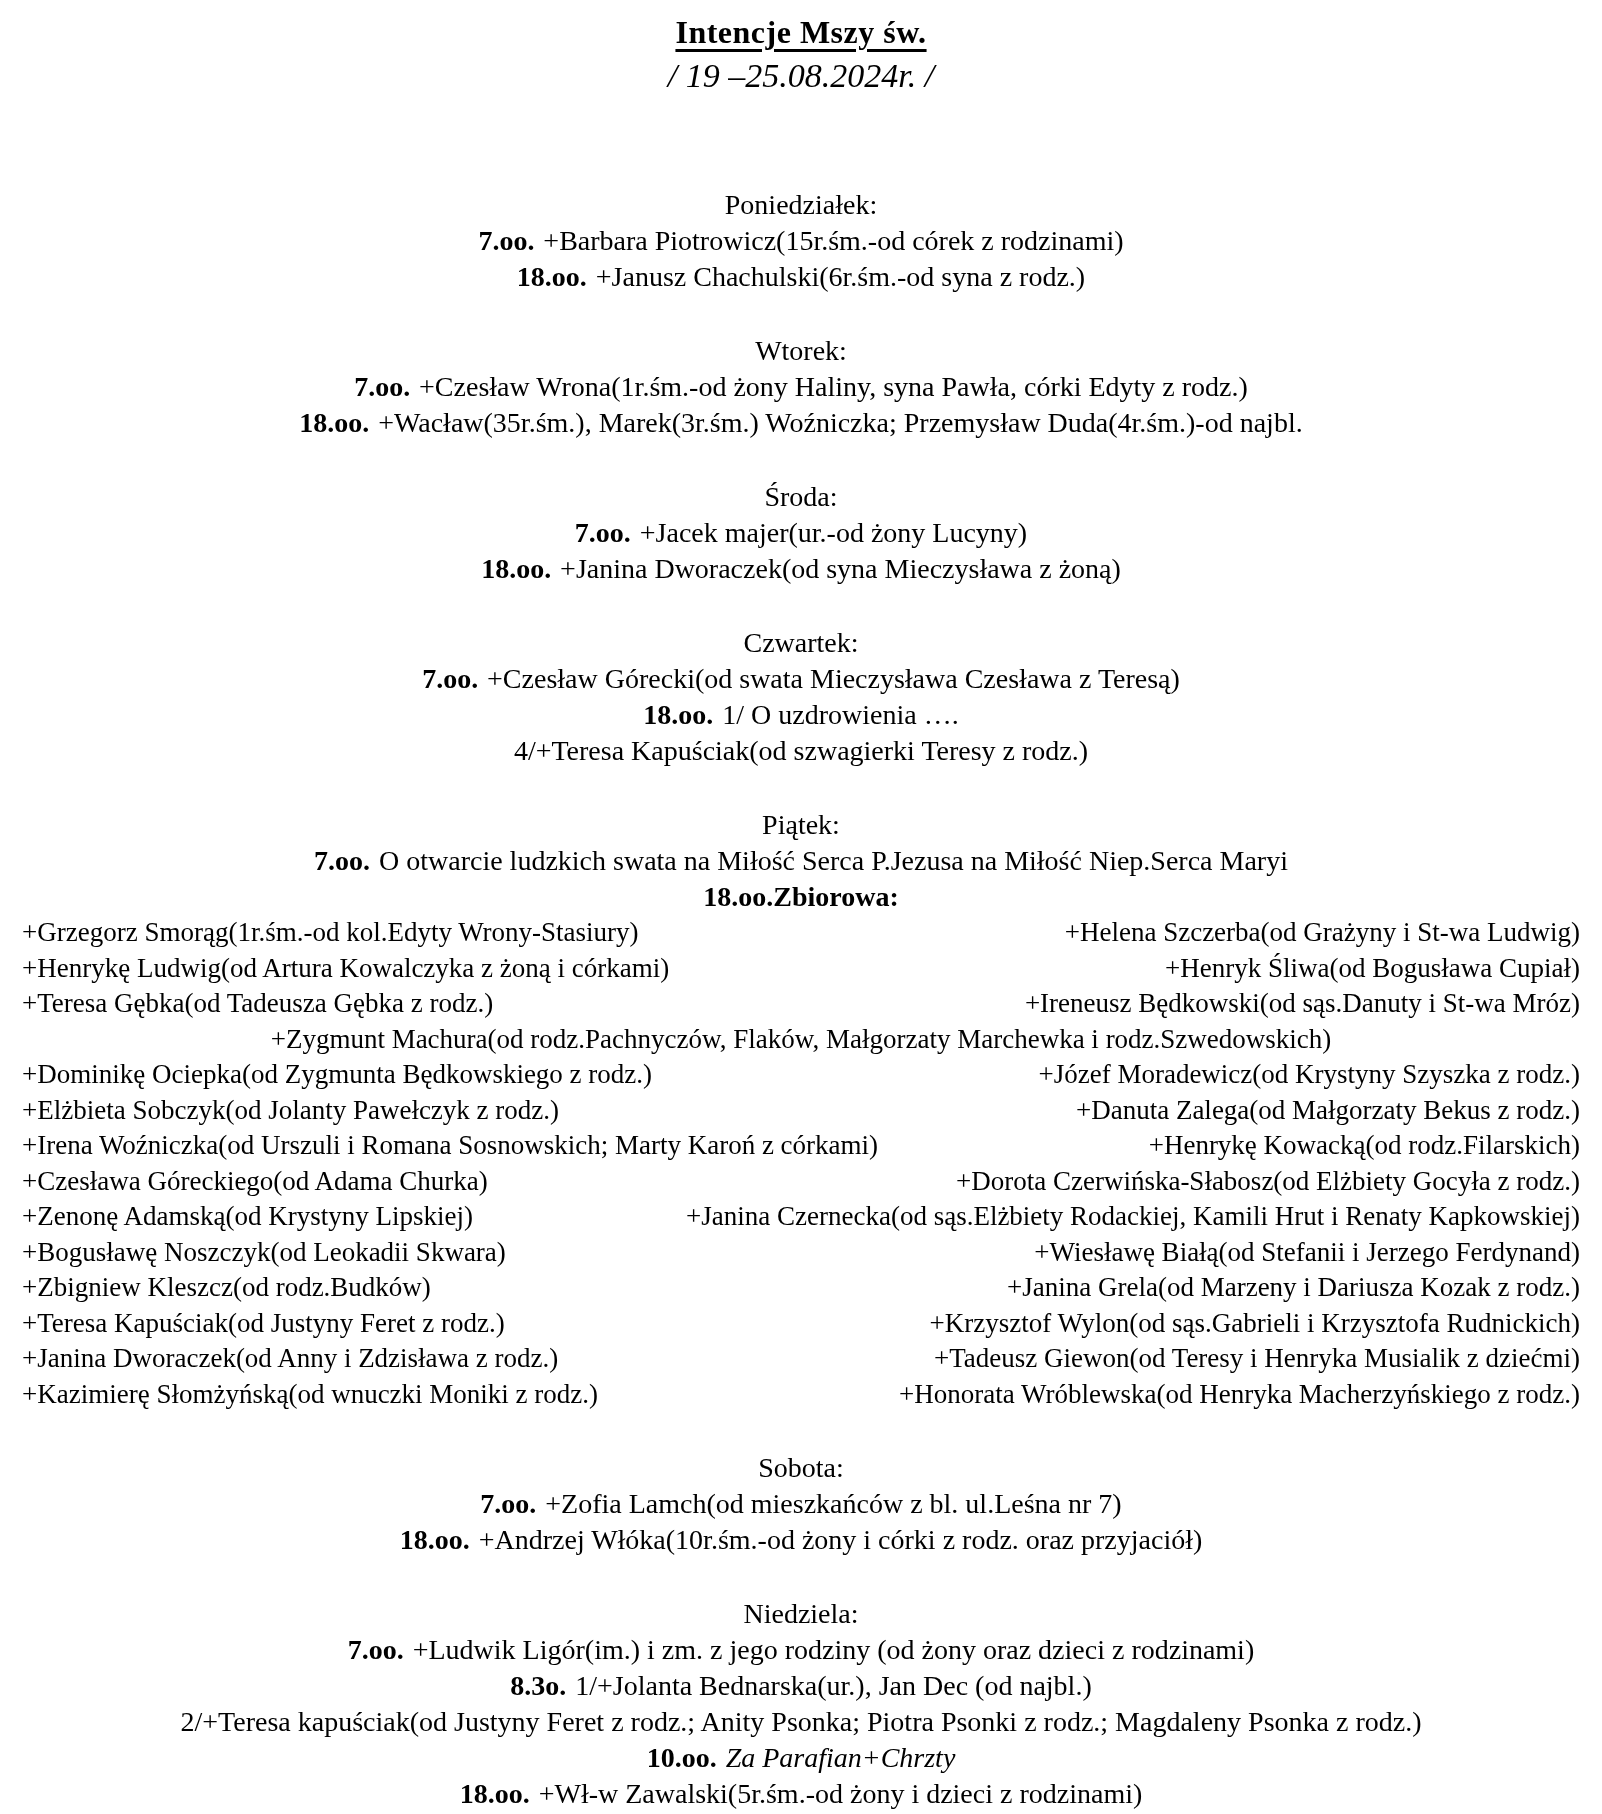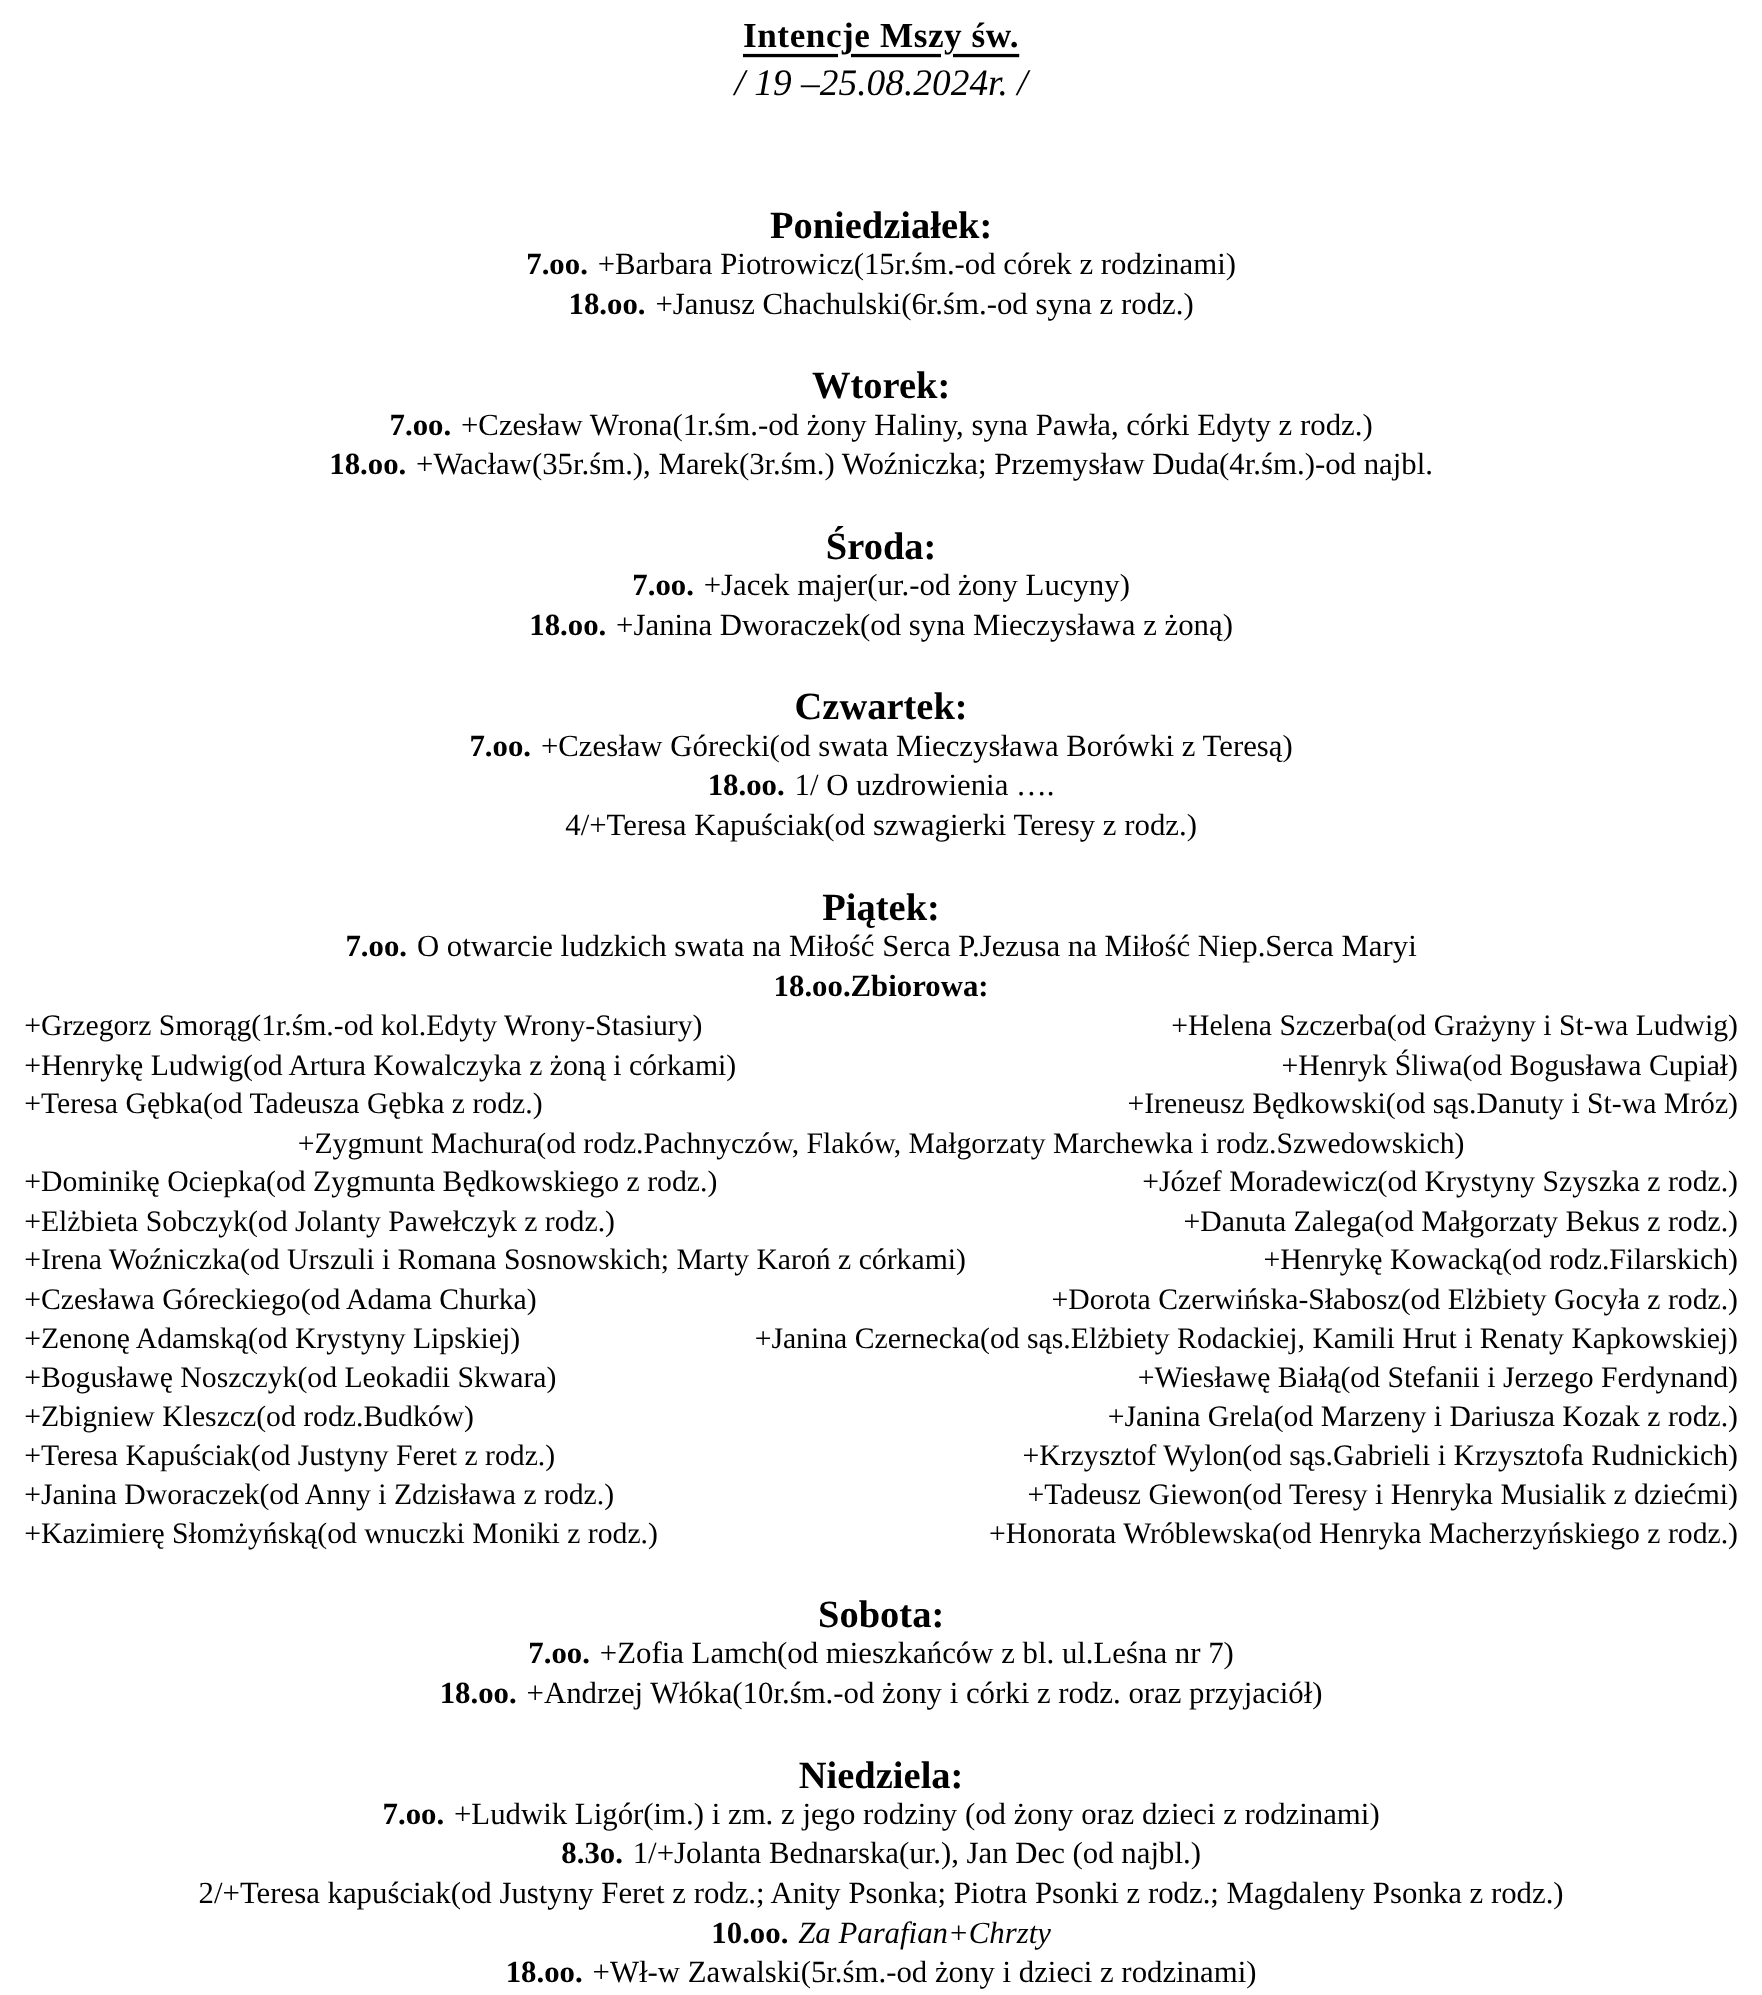--- a/index.html
+++ b/index.html
@@ -22,22 +22,22 @@
     letter-spacing: 0.5px;
   }
   .subtitle {
     font-size: 34px;
     font-style: italic;
     margin-top: 6px;
   }
   .day { margin-top: 38px; }
   .day.first { margin-top: 92px; }
   .day-heading {
-    font-size: 35px;
-    font-weight: bold;
+    font-size: 28px;
+    font-weight: normal;
     margin: 0;
     line-height: 36px;
   }
   .mass {
     margin: 0;
     font-size: 28px;
     line-height: 36px;
   }
   .time { font-weight: bold; margin-right: 0.32em; }
   .time:empty { display: none; }
@@ -81,21 +81,21 @@
   </section>
 
   <section class="day">
     <h2 class="day-heading">Środa:</h2>
     <p class="mass"><span class="time">7.oo.</span><span>+Jacek majer(ur.-od żony Lucyny)</span></p>
     <p class="mass"><span class="time">18.oo.</span><span>+Janina Dworaczek(od syna Mieczysława z żoną)</span></p>
   </section>
 
   <section class="day">
     <h2 class="day-heading">Czwartek:</h2>
-    <p class="mass"><span class="time">7.oo.</span><span>+Czesław Górecki(od swata Mieczysława Borówki z Teresą)</span></p>
+    <p class="mass"><span class="time">7.oo.</span><span>+Czesław Górecki(od swata Mieczysława Czesława z Teresą)</span></p>
     <p class="mass"><span class="time">18.oo.</span><span>1/ O uzdrowienia ….</span></p>
     <p class="mass"><span>4/+Teresa Kapuściak(od szwagierki Teresy z rodz.)</span></p>
   </section>
 
   <section class="day">
     <h2 class="day-heading">Piątek:</h2>
     <p class="mass"><span class="time">7.oo.</span><span>O otwarcie ludzkich swata na Miłość Serca P.Jezusa na Miłość Niep.Serca Maryi</span></p>
     <h3 class="zbiorowa-heading">18.oo.Zbiorowa:</h3>
 
     <div class="zrow">

